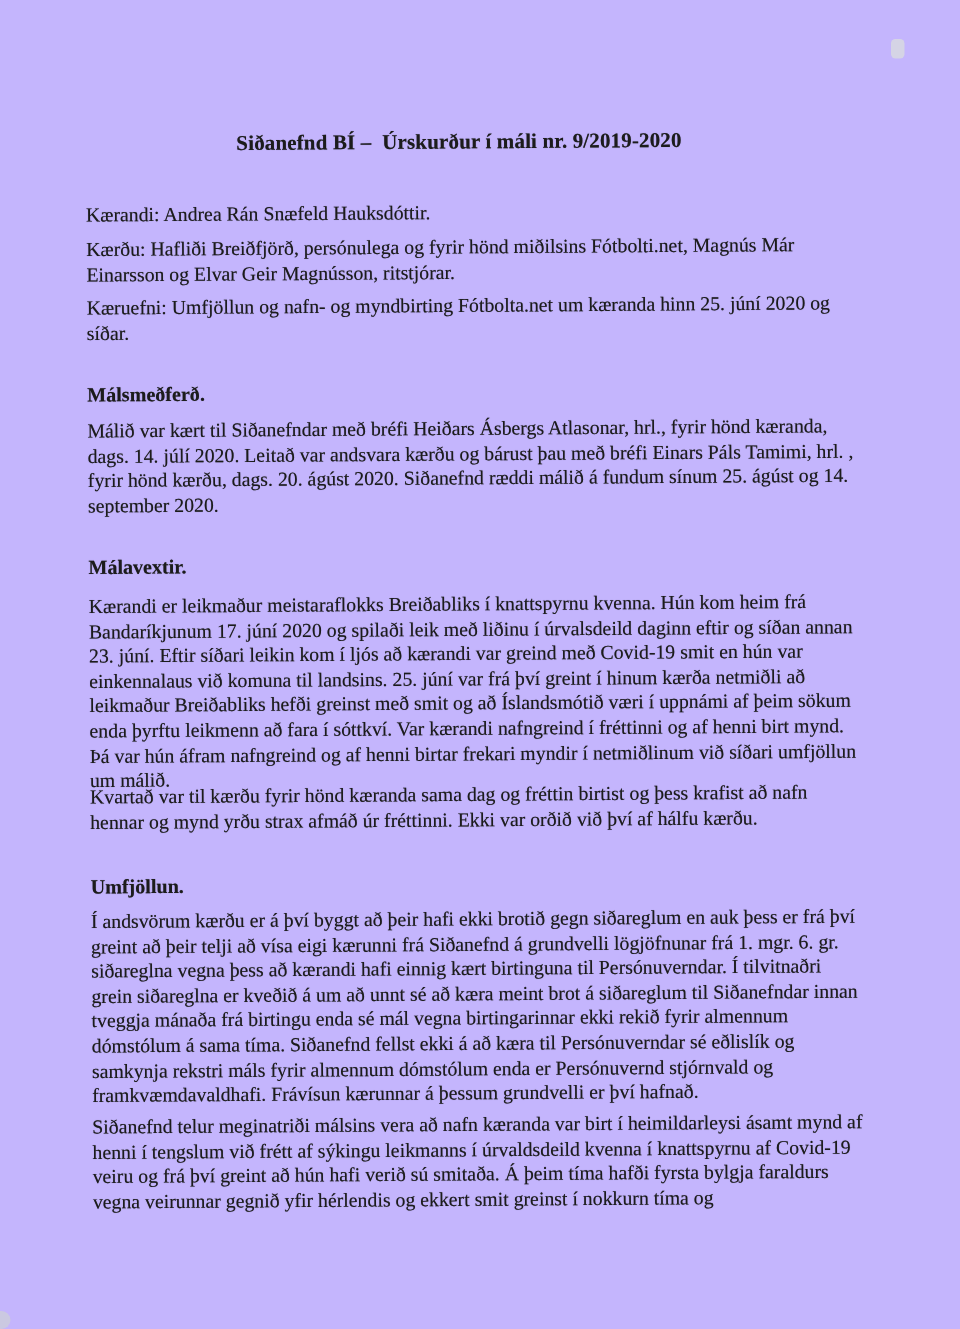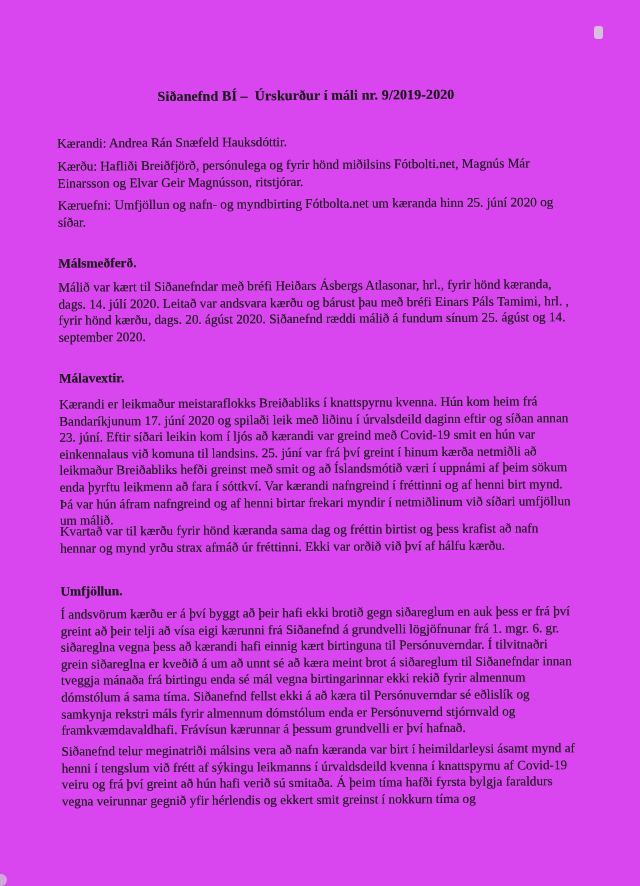--- a/index.html
+++ b/index.html
@@ -4,21 +4,21 @@
 <style>
   html, body {
     margin: 0;
     padding: 0;
     background: #ffffff;
   }
   .page {
     position: relative;
     width: 640px;
     height: 886px;
-    background: #d946ef;
+    background: #c4b5fd;
     overflow: hidden;
     font-family: "Liberation Serif", "DejaVu Serif", serif;
     color: #1c1c1c;
   }
   .content {
     position: absolute;
     left: 0; top: 0; right: 0; bottom: 0;
     transform: rotate(-0.4deg);
     transform-origin: 300px 100px;
   }

